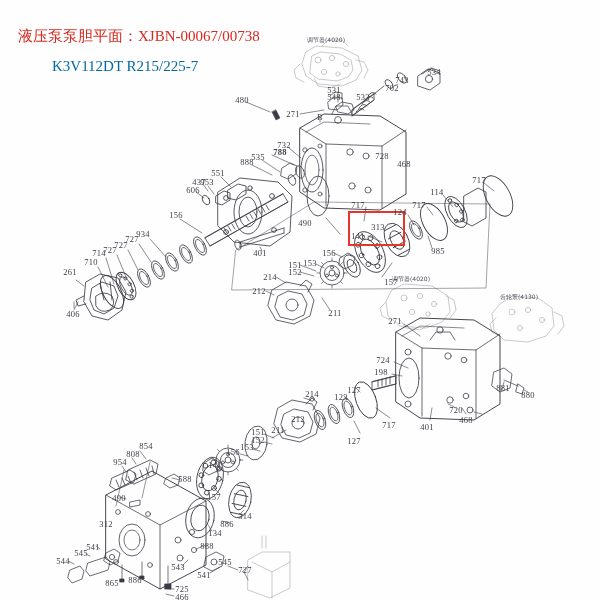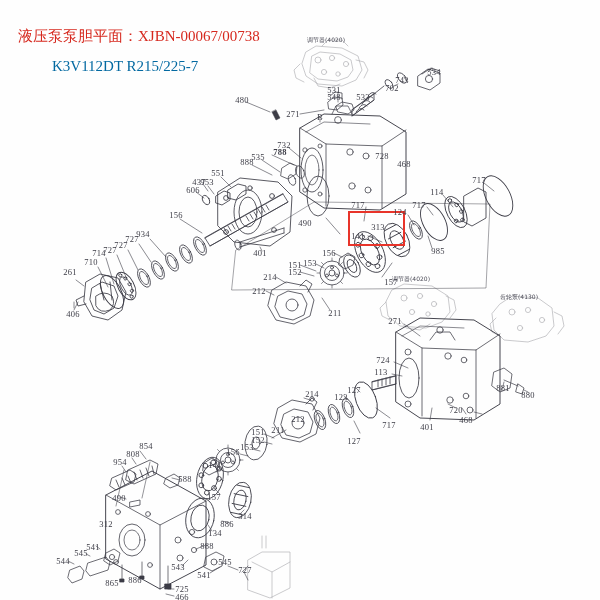--- a/index.html
+++ b/index.html
@@ -602,21 +602,21 @@
       <div class="lbl" style="left: 132px; top: 239px;">727</div>
       <div class="lbl" style="left: 121px; top: 245px;">727</div>
       <div class="lbl" style="left: 110px; top: 250px;">727</div>
       <div class="lbl" style="left: 99px; top: 253px;">714</div>
       <div class="lbl" style="left: 91px; top: 262px;">710</div>
       <div class="lbl" style="left: 70px; top: 272px;">261</div>
       <div class="lbl" style="left: 73px; top: 314px;">406</div>
       <div class="lbl" style="left: 260px; top: 253px;">401</div>
       <div class="lbl" style="left: 395px; top: 321px;">271</div>
       <div class="lbl" style="left: 383px; top: 360px;">724</div>
-      <div class="lbl" style="left: 381px; top: 372px;">113</div>
+      <div class="lbl" style="left: 381px; top: 372px;">198</div>
       <div class="lbl" style="left: 354px; top: 390px;">127</div>
       <div class="lbl" style="left: 341px; top: 397px;">123</div>
       <div class="lbl" style="left: 354px; top: 441px;">127</div>
       <div class="lbl" style="left: 389px; top: 425px;">717</div>
       <div class="lbl" style="left: 427px; top: 427px;">401</div>
       <div class="lbl" style="left: 456px; top: 410px;">720</div>
       <div class="lbl" style="left: 466px; top: 420px;">468</div>
       <div class="lbl" style="left: 503px; top: 388px;">881</div>
       <div class="lbl" style="left: 528px; top: 395px;">880</div>
       <div class="lbl" style="left: 312px; top: 394px;">214</div>

